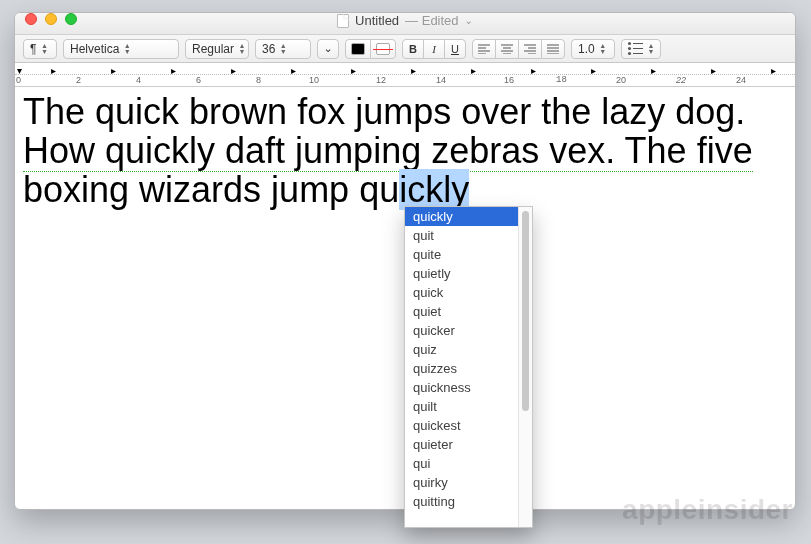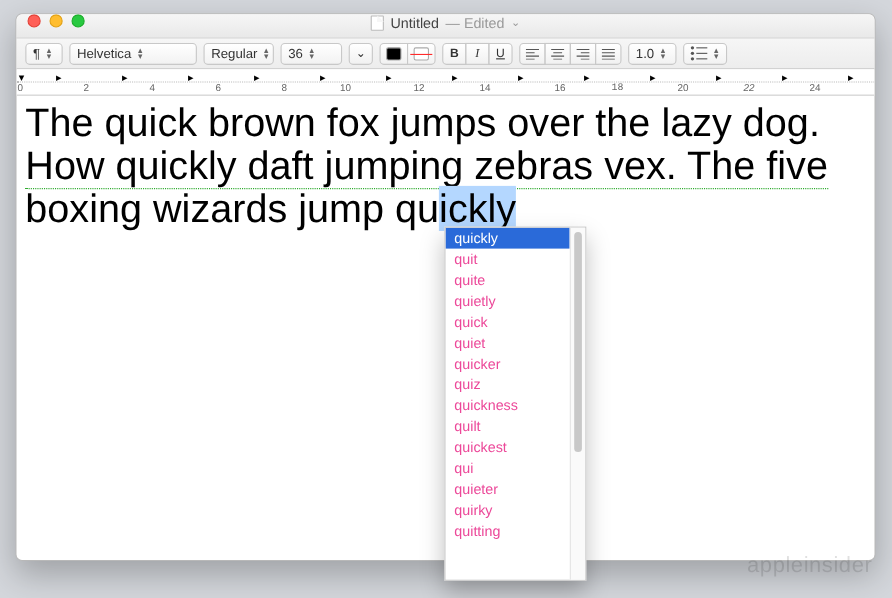--- a/index.html
+++ b/index.html
@@ -93,30 +93,30 @@
     position:absolute;
     left: 404px; top: 206px;
     width:129px; height:322px;
     background:#fff;
     border:1px solid #c7c7c7;
     box-shadow:0 10px 20px rgba(0,0,0,0.25);
     font-size:13px;
     display:flex;
   }
   .ac-list{flex:1;overflow:hidden;}
-  .ac-item{padding:2px 8px;color:#ec4899;white-space:nowrap;}
+  .ac-item{padding:2px 8px;color:#404040;white-space:nowrap;}
   .ac-item.sel{background:#2a6ad9;color:#fff;}
   .ac-scroll{
     width:14px;border-left:1px solid #e4e4e4;background:#fafafa;position:relative;
   }
   .ac-thumb{position:absolute;left:3px;top:4px;width:7px;height:200px;background:#c8c8c8;border-radius:4px;}
   .watermark{
     position:absolute; right:18px; bottom:18px;
-    font-size:20px; color:rgba(0,0,0,0.12);
-    font-weight:400; letter-spacing:0.5px;
+    font-size:28px; color:rgba(0,0,0,0.12);
+    font-weight:700; letter-spacing:0.5px;
   }
   .di{font-weight:bold;} .du{text-decoration:underline;} .strike{position:relative;}
   .strike::after{content:"";position:absolute;left:2px;right:2px;top:50%;height:1.5px;background:#ff2b2b;}
   .list-icon{display:inline-flex;flex-direction:column;gap:2px;}
   .list-icon span{display:flex;align-items:center;gap:2px;}
   .list-icon b{width:3px;height:3px;background:#555;border-radius:50%;}
   .list-icon i{width:10px;height:1.5px;background:#555;}
 </style>
 </head>
 <body>
@@ -299,25 +299,26 @@
 <div class="autocomplete">
   <div class="ac-list" id="aclist">
       <div class="ac-item sel">quickly</div>
       <div class="ac-item">quit</div>
       <div class="ac-item">quite</div>
       <div class="ac-item">quietly</div>
       <div class="ac-item">quick</div>
       <div class="ac-item">quiet</div>
       <div class="ac-item">quicker</div>
       <div class="ac-item">quiz</div>
+      <div class="ac-item">quizzes</div>
       <div class="ac-item">quickness</div>
       <div class="ac-item">quilt</div>
       <div class="ac-item">quickest</div>
+      <div class="ac-item">quieter</div>
       <div class="ac-item">qui</div>
-      <div class="ac-item">quieter</div>
       <div class="ac-item">quirky</div>
       <div class="ac-item">quitting</div>
     </div>
   <div class="ac-scroll">
     <div class="ac-thumb"></div>
   </div>
 </div>
 
 <div class="watermark">appleinsider</div>
 

